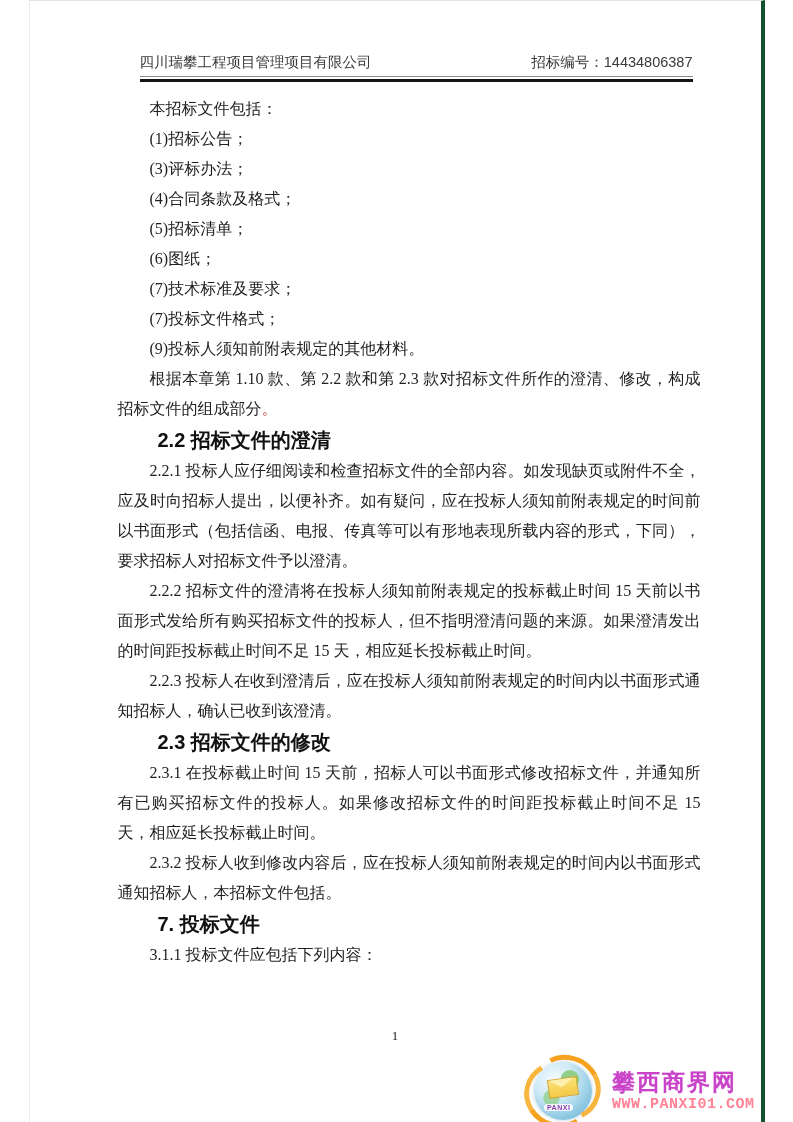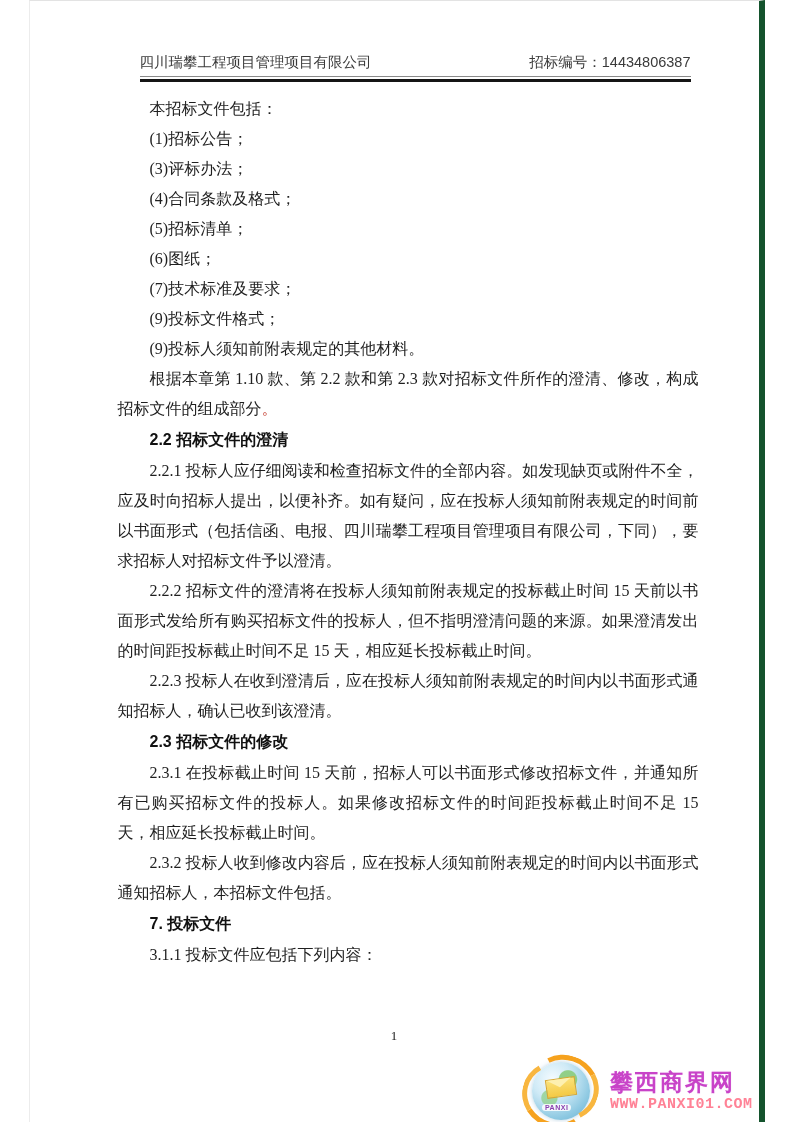--- a/index.html
+++ b/index.html
@@ -3,21 +3,21 @@
 <meta charset="utf-8">
 <style>
   html,body { margin:0; padding:0; background:#ffffff; }
   .page {
     position:relative;
     width:736px; height:1122px;
     margin:0 auto;
     background:#ffffff;
     border-top:1px solid #e3e3e3;
     border-left:1px solid #ececec;
-    border-right:6px solid #14532d;
+    border-right:4px solid #14532d;
     box-sizing:border-box;
     overflow:hidden;
     font-family:"Liberation Serif","DejaVu Serif",serif;
     color:#1f1f1f;
   }
   
   .header { margin:52px 68px 0 110px; }
   .header-row {
     display:flex; justify-content:space-between; align-items:flex-end;
     font-size:14.5px; color:#3a3a3a;
@@ -29,21 +29,21 @@
   
   .content {
     margin:12px 60px 0 88px;
     font-size:16px;
     line-height:30px;
   }
   .para { margin:0; text-indent:2em; }
   .justify { text-align:justify; }
   .heading {
     margin:1px 0;
-    font-size:16px; font-weight:bold; color:#111;
+    font-size:20px; font-weight:bold; color:#111;
     font-family:"Liberation Sans","DejaVu Sans",sans-serif;
     text-indent:2em; line-height:30px;
   }
   .red { color:#c3392b; }
   
   .page-number {
     position:absolute; left:0; right:0; bottom:78px;
     text-align:center; font-size:13px; color:#222;
     font-family:"Liberation Serif","DejaVu Serif",serif;
   }
@@ -118,27 +118,27 @@
 
   <div class="content">
     <p class="para">本招标文件包括：</p>
 
     <p class="para">(1)招标公告；</p>
     <p class="para">(3)评标办法；</p>
     <p class="para">(4)合同条款及格式；</p>
     <p class="para">(5)招标清单；</p>
     <p class="para">(6)图纸；</p>
     <p class="para">(7)技术标准及要求；</p>
-    <p class="para">(9)投标文件格式；</p>
+    <p class="para">(7)投标文件格式；</p>
     <p class="para">(9)投标人须知前附表规定的其他材料。</p>
 
     <p class="para justify"><span>根据本章第 1.10 款、第 2.2 款和第 2.3 款对招标文件所作的澄清、修改，构成招标文件的组成部分</span><span class="red">。</span></p>
 
     <h3 class="heading">2.2 招标文件的澄清</h3>
-    <p class="para justify">2.2.1 投标人应仔细阅读和检查招标文件的全部内容。如发现缺页或附件不全，应及时向招标人提出，以便补齐。如有疑问，应在投标人须知前附表规定的时间前以书面形式（包括信函、电报、四川瑞攀工程项目管理项目有限公司，下同），要求招标人对招标文件予以澄清。</p>
+    <p class="para justify">2.2.1 投标人应仔细阅读和检查招标文件的全部内容。如发现缺页或附件不全，应及时向招标人提出，以便补齐。如有疑问，应在投标人须知前附表规定的时间前以书面形式（包括信函、电报、传真等可以有形地表现所载内容的形式，下同），要求招标人对招标文件予以澄清。</p>
     <p class="para justify">2.2.2 招标文件的澄清将在投标人须知前附表规定的投标截止时间 15 天前以书面形式发给所有购买招标文件的投标人，但不指明澄清问题的来源。如果澄清发出的时间距投标截止时间不足 15 天，相应延长投标截止时间。</p>
     <p class="para justify">2.2.3 投标人在收到澄清后，应在投标人须知前附表规定的时间内以书面形式通知招标人，确认已收到该澄清。</p>
 
     <h3 class="heading">2.3 招标文件的修改</h3>
     <p class="para justify">2.3.1 在投标截止时间 15 天前，招标人可以书面形式修改招标文件，并通知所有已购买招标文件的投标人。如果修改招标文件的时间距投标截止时间不足 15 天，相应延长投标截止时间。</p>
     <p class="para justify">2.3.2 投标人收到修改内容后，应在投标人须知前附表规定的时间内以书面形式通知招标人，本招标文件包括。</p>
 
     <h3 class="heading">7. 投标文件</h3>
     <p class="para">3.1.1 投标文件应包括下列内容：</p>
   </div>

